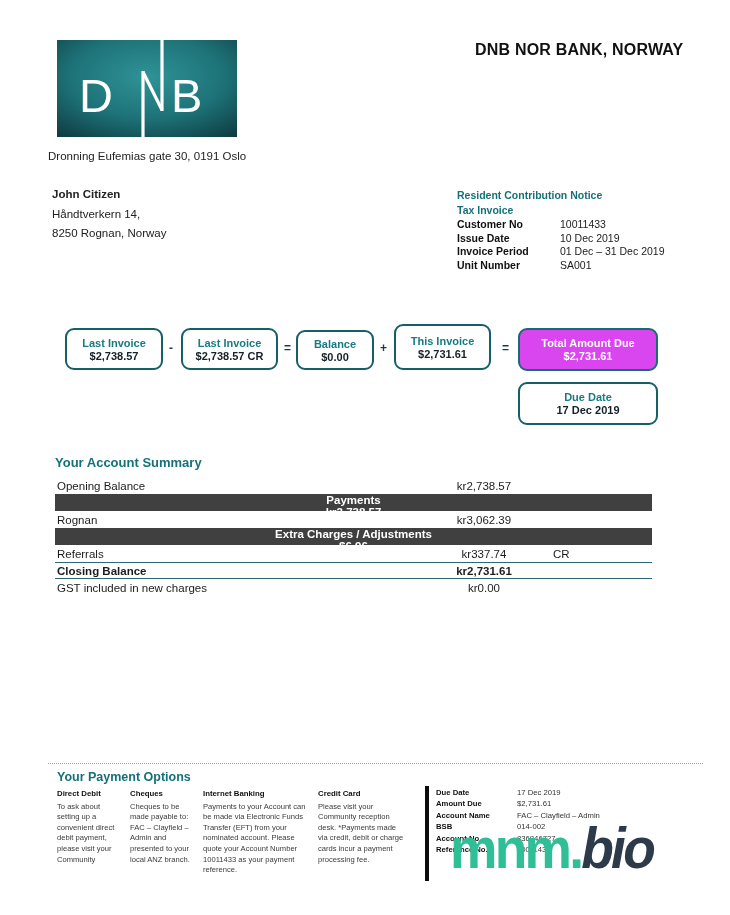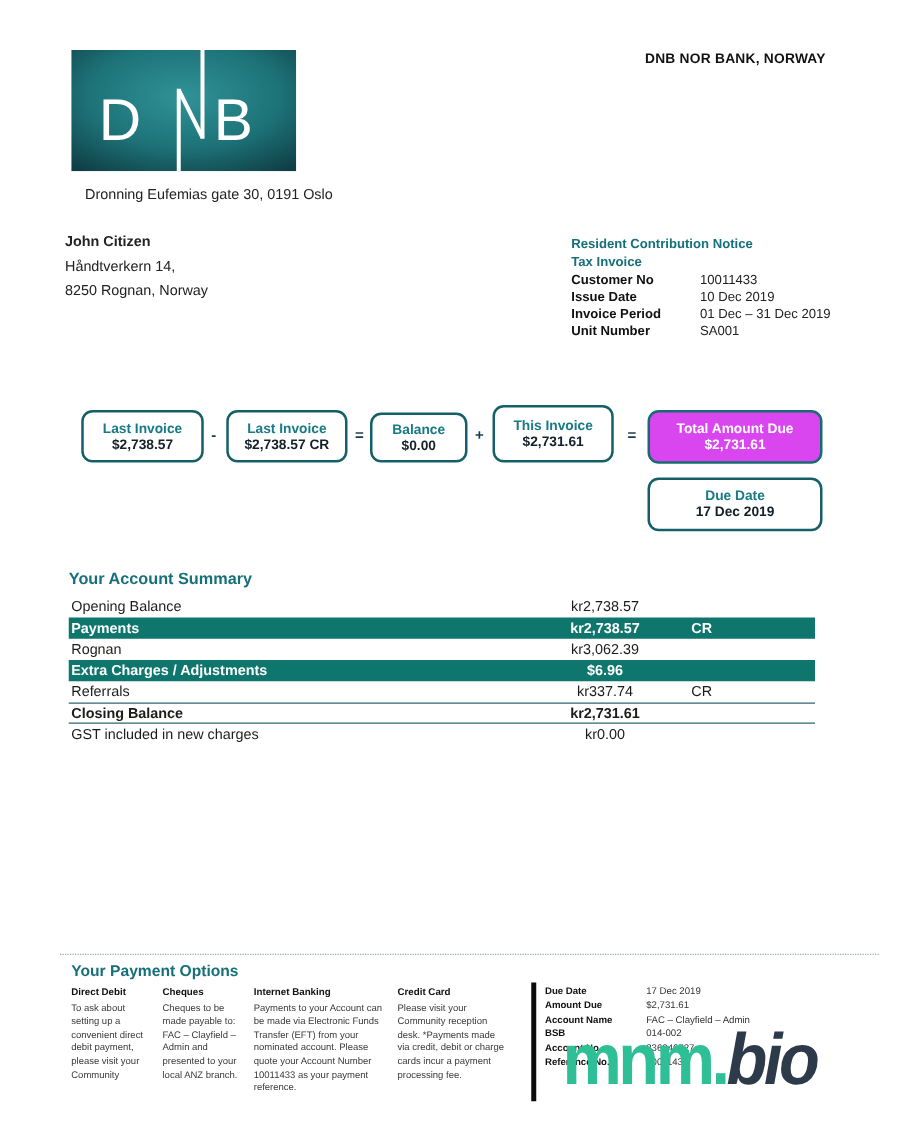--- a/index.html
+++ b/index.html
@@ -1,22 +1,22 @@
 <!DOCTYPE html>
 <html><head>
 <meta charset="utf-8">
 <style>
   html,body{margin:0;padding:0;background:#fff;}
   .page{position:relative;width:730px;height:915px;background:#ffffff;overflow:hidden;
         font-family:"Liberation Sans",sans-serif;color:#1c1c1a;}
 
   
   .logo{position:absolute;left:57px;top:40px;width:180px;height:97px;}
-  .bank-name{position:absolute;left:516px;top:41px;font-size:11px;font-weight:bold;color:#111;letter-spacing:.2px;}
-  .hq{position:absolute;left:68px;top:150px;font-size:11.5px;color:#222;text-align:center;}
+  .bank-name{position:absolute;left:475px;top:41px;font-size:16px;font-weight:bold;color:#111;letter-spacing:.2px;}
+  .hq{position:absolute;left:48px;top:150px;font-size:11.5px;color:#222;text-align:center;}
 
   
   .recipient{position:absolute;left:52px;top:185px;font-size:11.5px;line-height:19.5px;color:#222;}
   .recipient .name{font-weight:bold;}
   .notice{position:absolute;left:457px;top:189px;width:250px;font-size:10.5px;}
   .notice .t{color:#16707a;font-weight:bold;margin-bottom:2.5px;}
   .notice .row{display:flex;line-height:13.6px;}
   .notice .lbl{width:103px;font-weight:bold;color:#111;}
   .notice .val{color:#222;}
 
@@ -36,21 +36,21 @@
   .op{position:absolute;top:14px;font-weight:bold;color:#143d4d;font-size:12px;}
   #o1{left:169px;} #o2{left:284px;} #o3{left:380px;} #o4{left:502px;}
 
   
   .summary{position:absolute;left:55px;top:455px;width:597px;}
   .summary .title{color:#16707a;font-weight:bold;font-size:13px;margin-bottom:7px;}
   .srow{display:flex;align-items:center;height:17px;font-size:11.5px;padding:0 2px;box-sizing:border-box;}
   .srow .lb{flex:1;}
   .srow .am{width:112px;text-align:center;}
   .srow .cr{width:110px;padding-left:13px;box-sizing:border-box;}
-  .srow.teal{background:#0f766e;color:#fff;font-weight:bold;}
+  .srow.teal{background:#404040;color:#fff;font-weight:bold;flex-direction:column;}
   .srow.total{font-weight:bold;border-top:1.5px solid #2e6775;border-bottom:1.5px solid #2e6775;}
 
   
   .perf{position:absolute;left:48px;top:763px;width:655px;height:0;border-top:1px dotted #9aabab;}
   .payopt-title{position:absolute;left:57px;top:770px;color:#16707a;font-weight:bold;font-size:12.5px;}
   .pcol{position:absolute;top:789px;font-size:7.6px;line-height:10.6px;color:#3a3a3a;}
   .pcol .h{font-weight:bold;color:#111;margin-bottom:2px;font-size:7.8px;}
   #pc1{left:57px;width:64px;} #pc2{left:130px;width:70px;} #pc3{left:203px;width:108px;} #pc4{left:318px;width:88px;}
   .vbar{position:absolute;left:425px;top:786px;width:4px;height:95px;background:#0c0c0c;}
   .details{position:absolute;left:436px;top:787px;font-size:7.7px;line-height:11.4px;}

